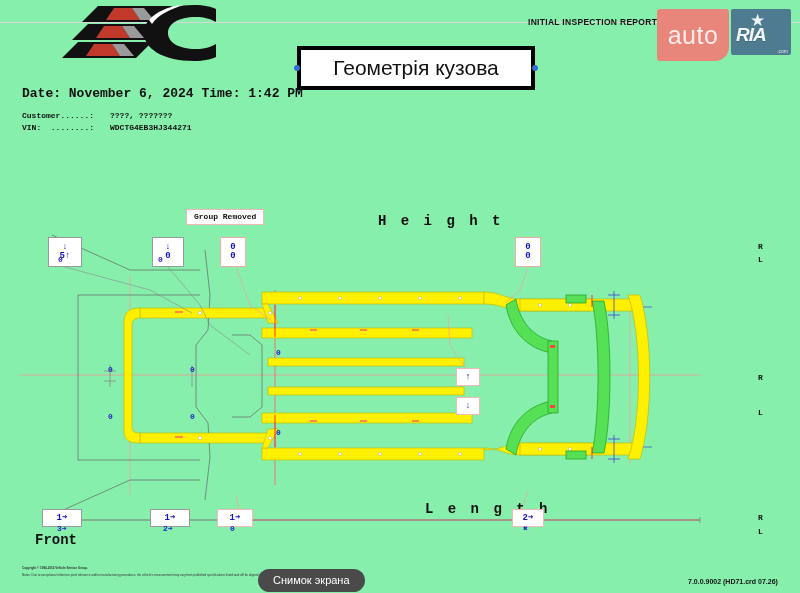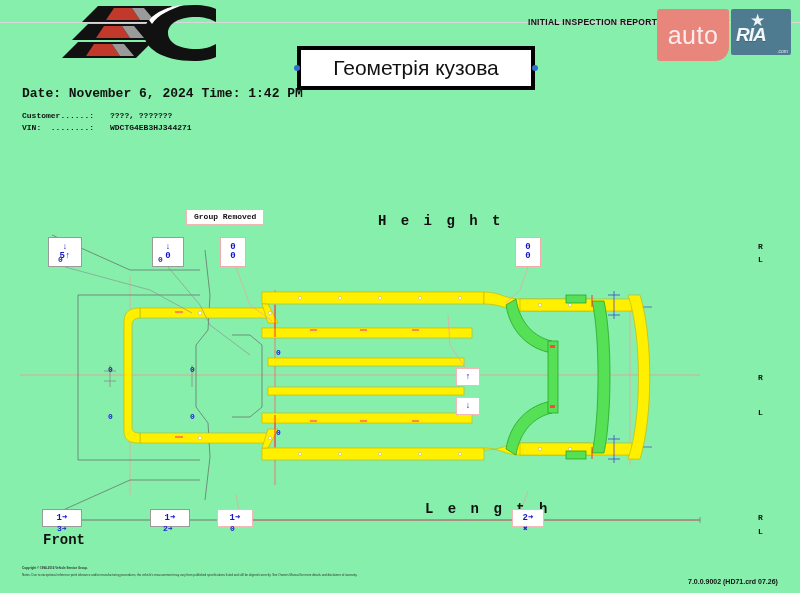--- a/index.html
+++ b/index.html
@@ -104,21 +104,21 @@
   }
   #engine-removed {
     position: absolute; left: 186px; top: 209px;
     border: 1px solid #f3b5b5; background: #fff;
     padding: 2px 7px 3px 7px;
     font-family: "Liberation Mono", monospace;
     font-size: 8px; font-weight: bold; color: #111; white-space: nowrap;
   }
   #height-label { left: 378px; top: 213px; letter-spacing: 3px; }
   #length-label { left: 377px; top: 501px; letter-spacing: 3px; padding-left: 48px; }
-  #front-label  { left: 35px;  top: 532px; margin-left: 8px; }
+  #front-label  { left: 35px;  top: 532px; }
 
   .rl {
     position: absolute; font-family: "Liberation Mono", monospace;
     font-size: 8px; font-weight: bold; color: #111;
   }
 
   
   .callout {
     position: absolute; background: #fff;
     display: flex; flex-direction: column;
@@ -412,14 +412,15 @@
       <div class="zval" style="left: 230px; top: 524px;">0</div>
       <div class="zval" style="left: 523px; top: 524px;">✖</div>
     </div>
 
   <div id="copyright">
     <div class="c1">Copyright © 1994-2016 Vehicle Service Group.</div>
     <div>Notes: Due to exceptional reference point tolerance and/or manufacturing procedures, the vehicle's measurement may vary from published specifications listed and still be aligned correctly.  See Owners Manual for more details and disclaimer of warranty.</div>
   </div>
   <div id="version">7.0.0.9002 (HD71.crd 07.26)</div>
 
+  <div id="toast">Снимок экрана</div>
 
 </div>
 
 </body></html>

